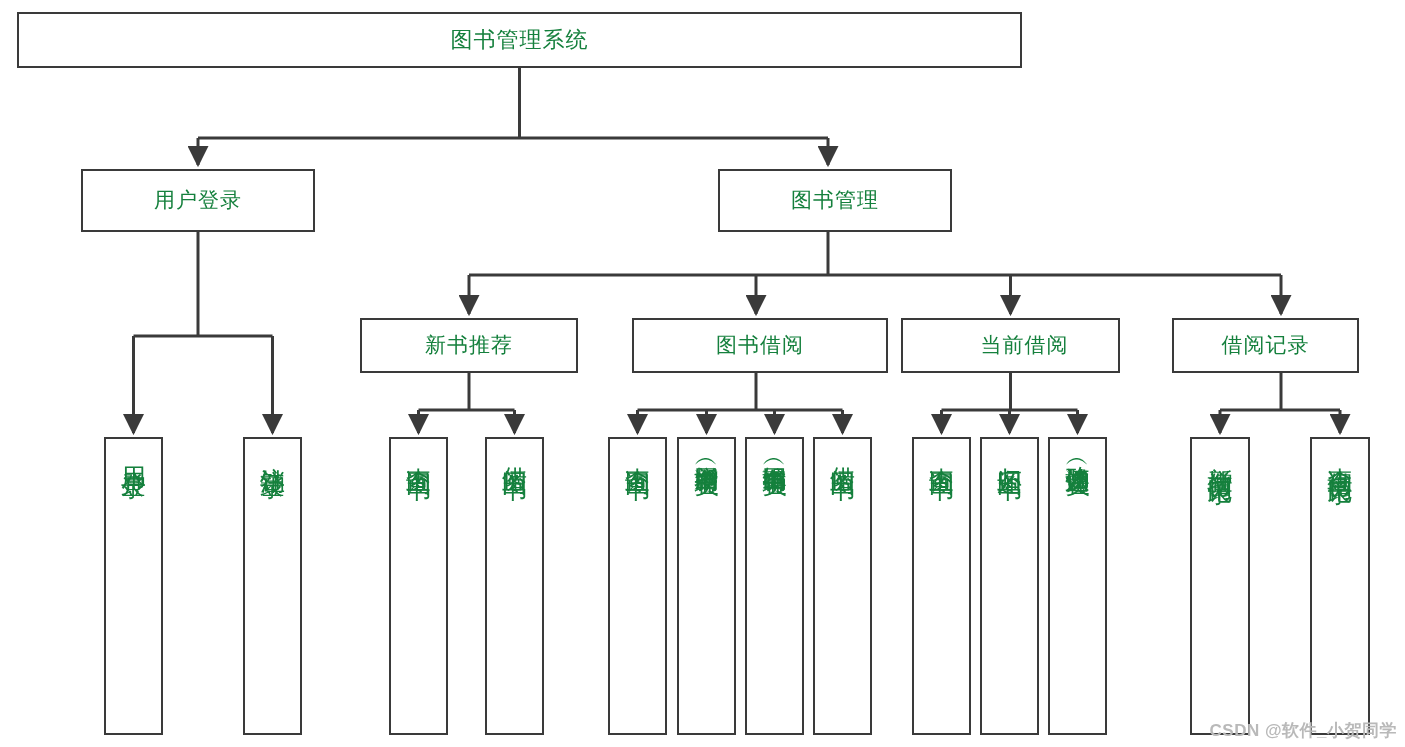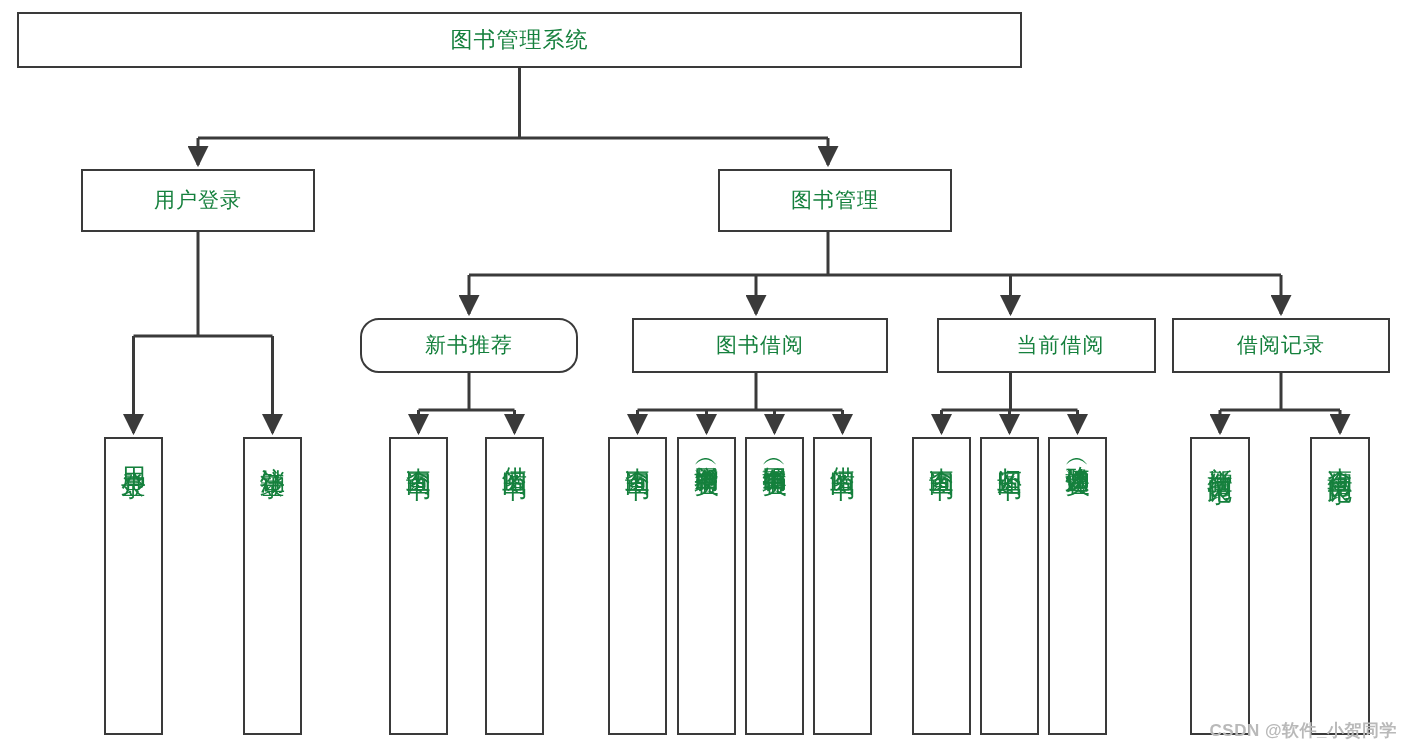--- a/index.html
+++ b/index.html
@@ -130,30 +130,30 @@
   <div id="nodes">
       <div class="node root horiz" style="left: 17px; top: 12px; width: 1005px; height: 56px;">
         <span class="label">图书管理系统</span>
       </div>
       <div class="node level2 horiz" style="left: 81px; top: 169px; width: 234px; height: 63px;">
         <span class="label">用户登录</span>
       </div>
       <div class="node level2 horiz" style="left: 711px; top: 169px; width: 234px; height: 63px; margin-left: 7px;">
         <span class="label">图书管理</span>
       </div>
-      <div class="node level3 horiz" style="left: 360px; top: 318px; width: 218px; height: 55px; border-radius: 19px;">
+      <div class="node level3 horiz" style="left: 360px; top: 318px; width: 218px; height: 55px;">
         <span class="label">新书推荐</span>
       </div>
       <div class="node level3 horiz" style="left: 632px; top: 318px; width: 256px; height: 55px;">
         <span class="label">图书借阅</span>
       </div>
-      <div class="node level3 horiz" style="left: 937px; top: 318px; width: 219px; height: 55px; padding-left: 28px;">
+      <div class="node level3 horiz" style="left: 901px; top: 318px; width: 219px; height: 55px; padding-left: 28px;">
         <span class="label">当前借阅</span>
       </div>
-      <div class="node level3 horiz" style="left: 1172px; top: 318px; width: 218px; height: 55px;">
+      <div class="node level3 horiz" style="left: 1172px; top: 318px; width: 187px; height: 55px;">
         <span class="label">借阅记录</span>
       </div>
       <div class="node leaf vert" style="left: 104px; top: 437px; width: 59px; height: 298px;">
         <span class="label">用户登录</span>
       </div>
       <div class="node leaf vert" style="left: 243px; top: 437px; width: 59px; height: 298px;">
         <span class="label">注销登录</span>
       </div>
       <div class="node leaf vert" style="left: 389px; top: 437px; width: 59px; height: 298px;">
         <span class="label">查询图书</span>

